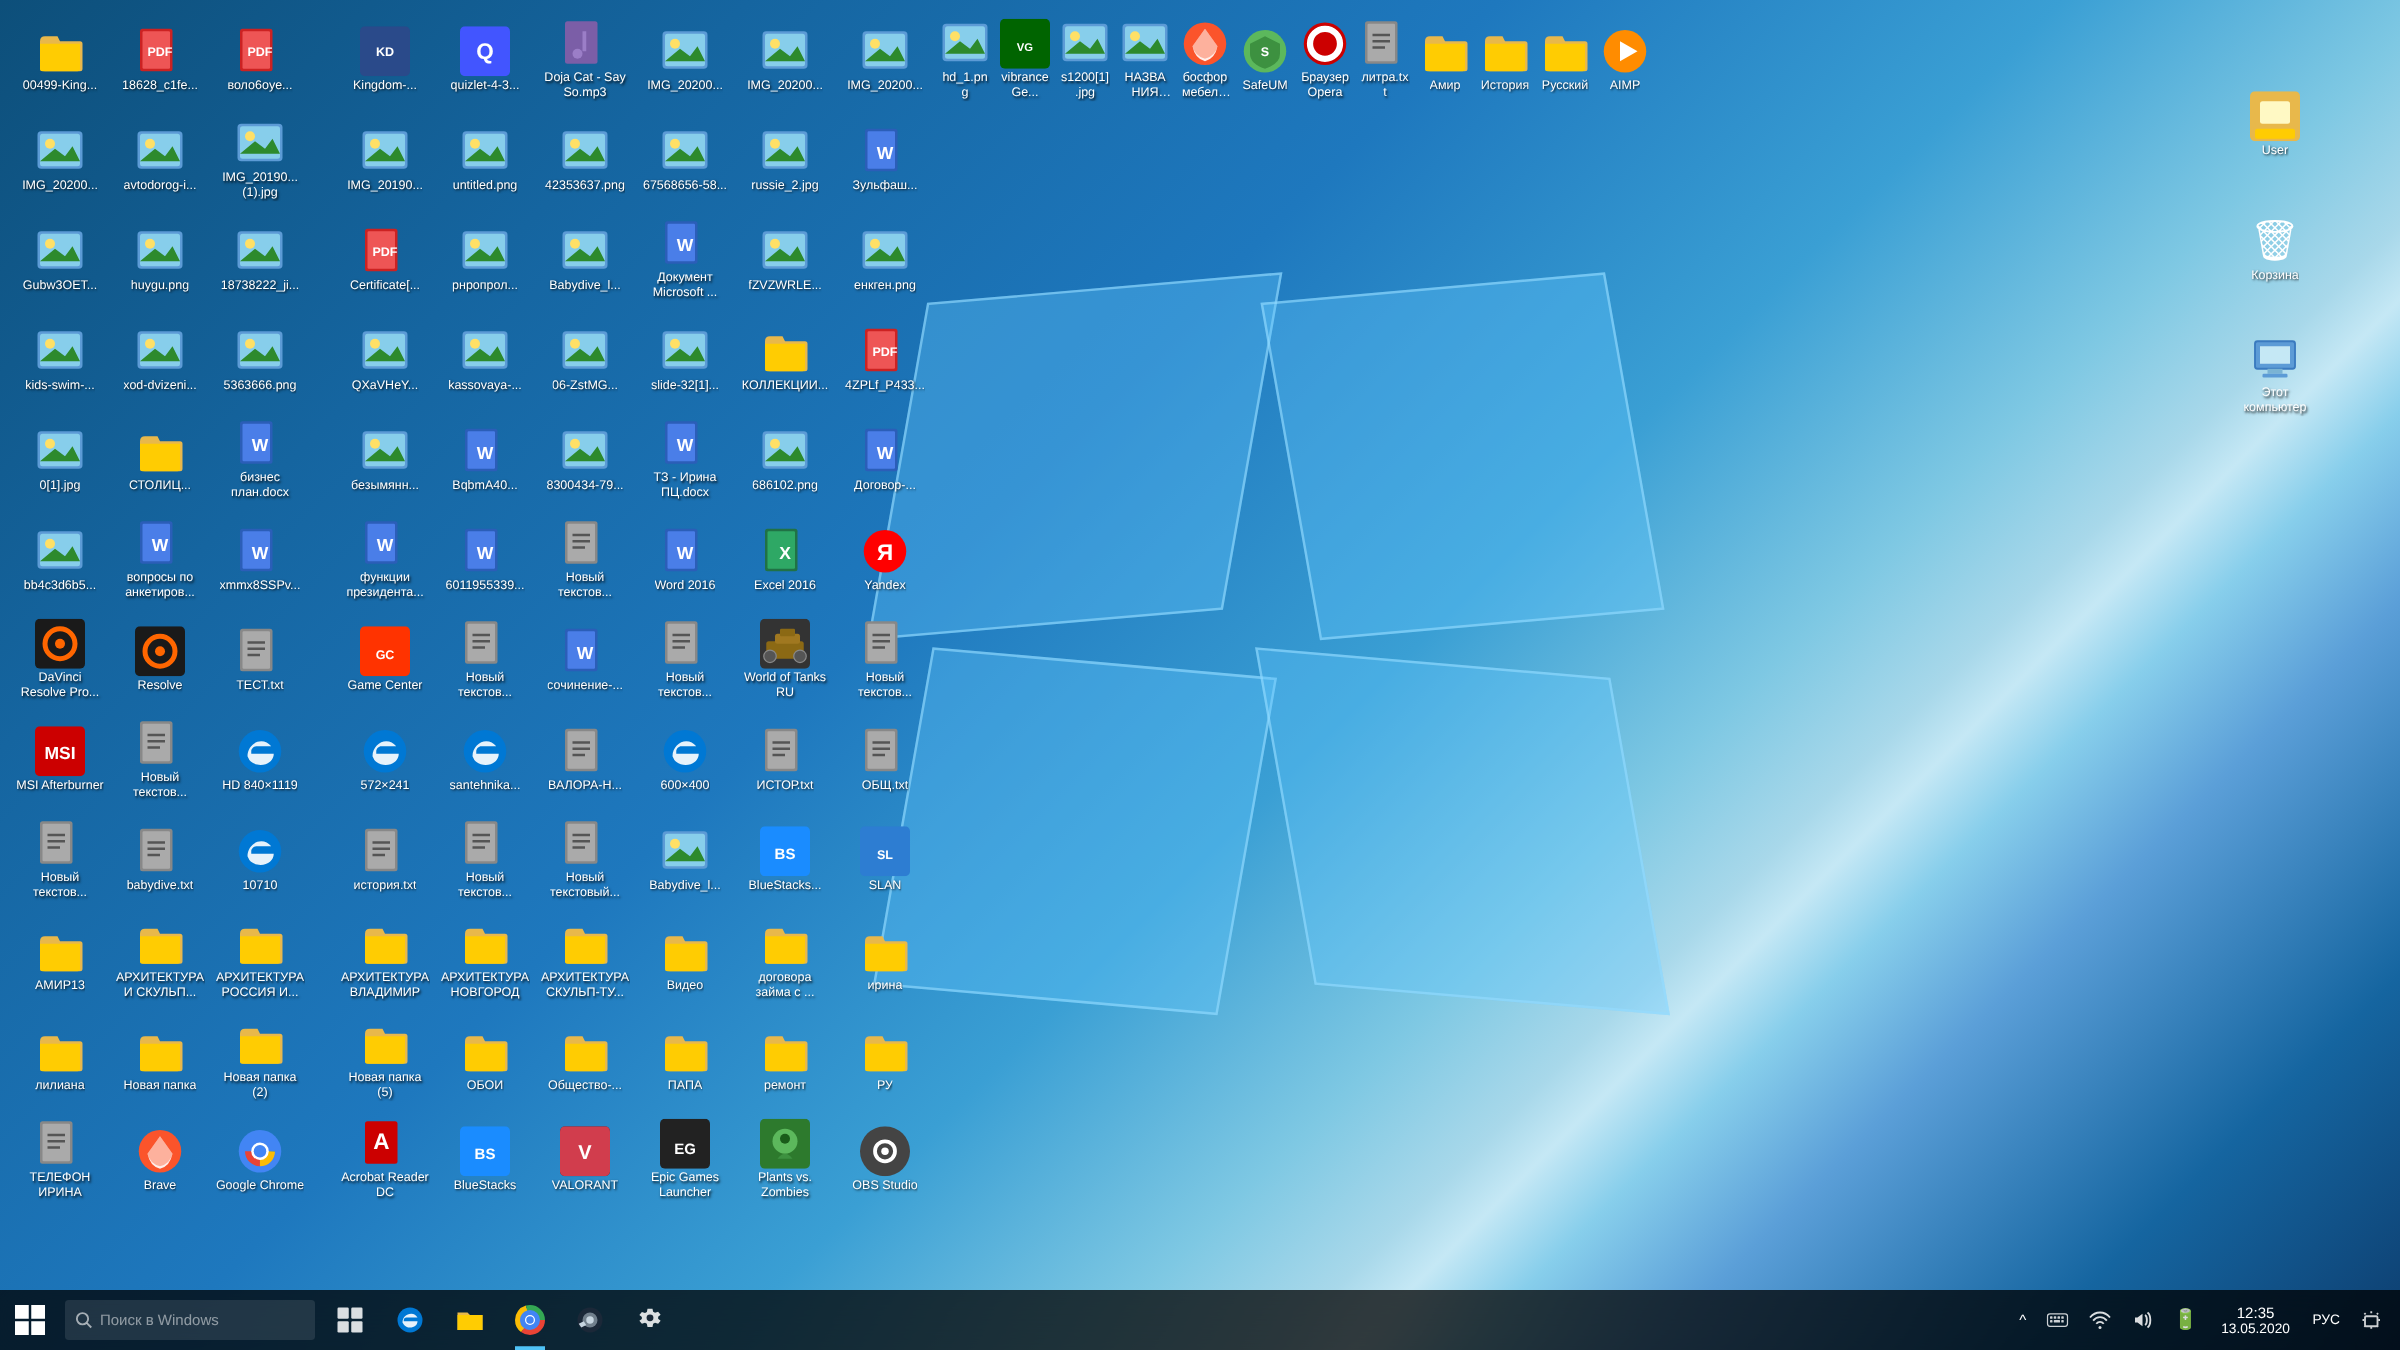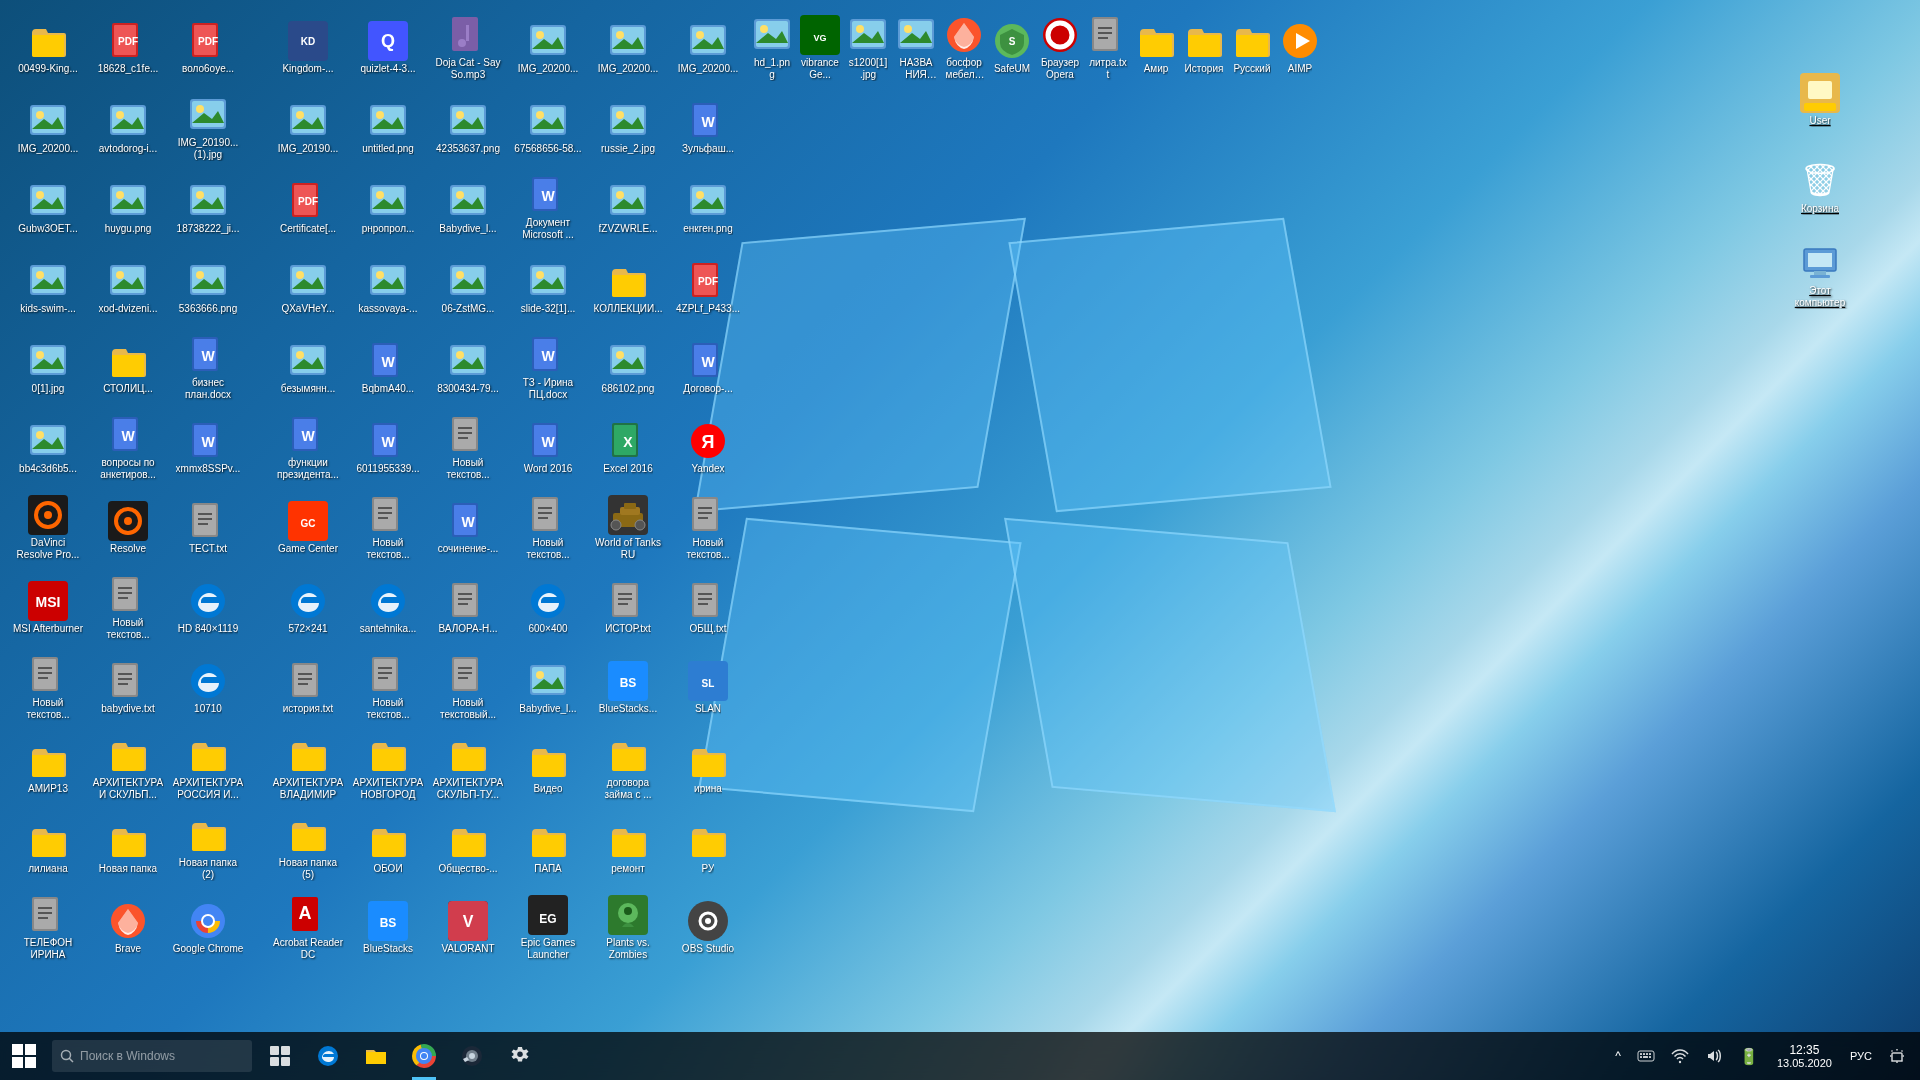--- a/index.html
+++ b/index.html
@@ -117,22 +117,21 @@
       -webkit-box-orient: vertical;
     }
 
     
     .right-icons {
       position: absolute;
       top: 60px;
       right: 60px;
       display: flex;
       flex-direction: column;
-      gap: 8px;
-      text-decoration: underline;
+      gap: 20px;
     }
 
     
     .taskbar {
       position: absolute;
       bottom: 0;
       left: 0;
       right: 0;
       height: 48px;
       background: rgba(0,0,0,0.75);

